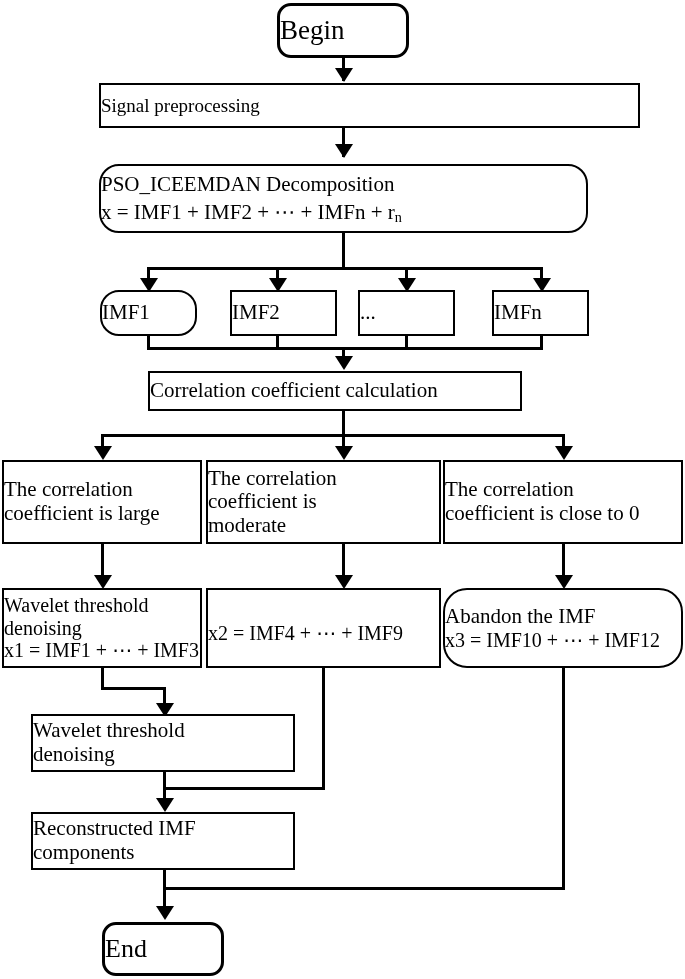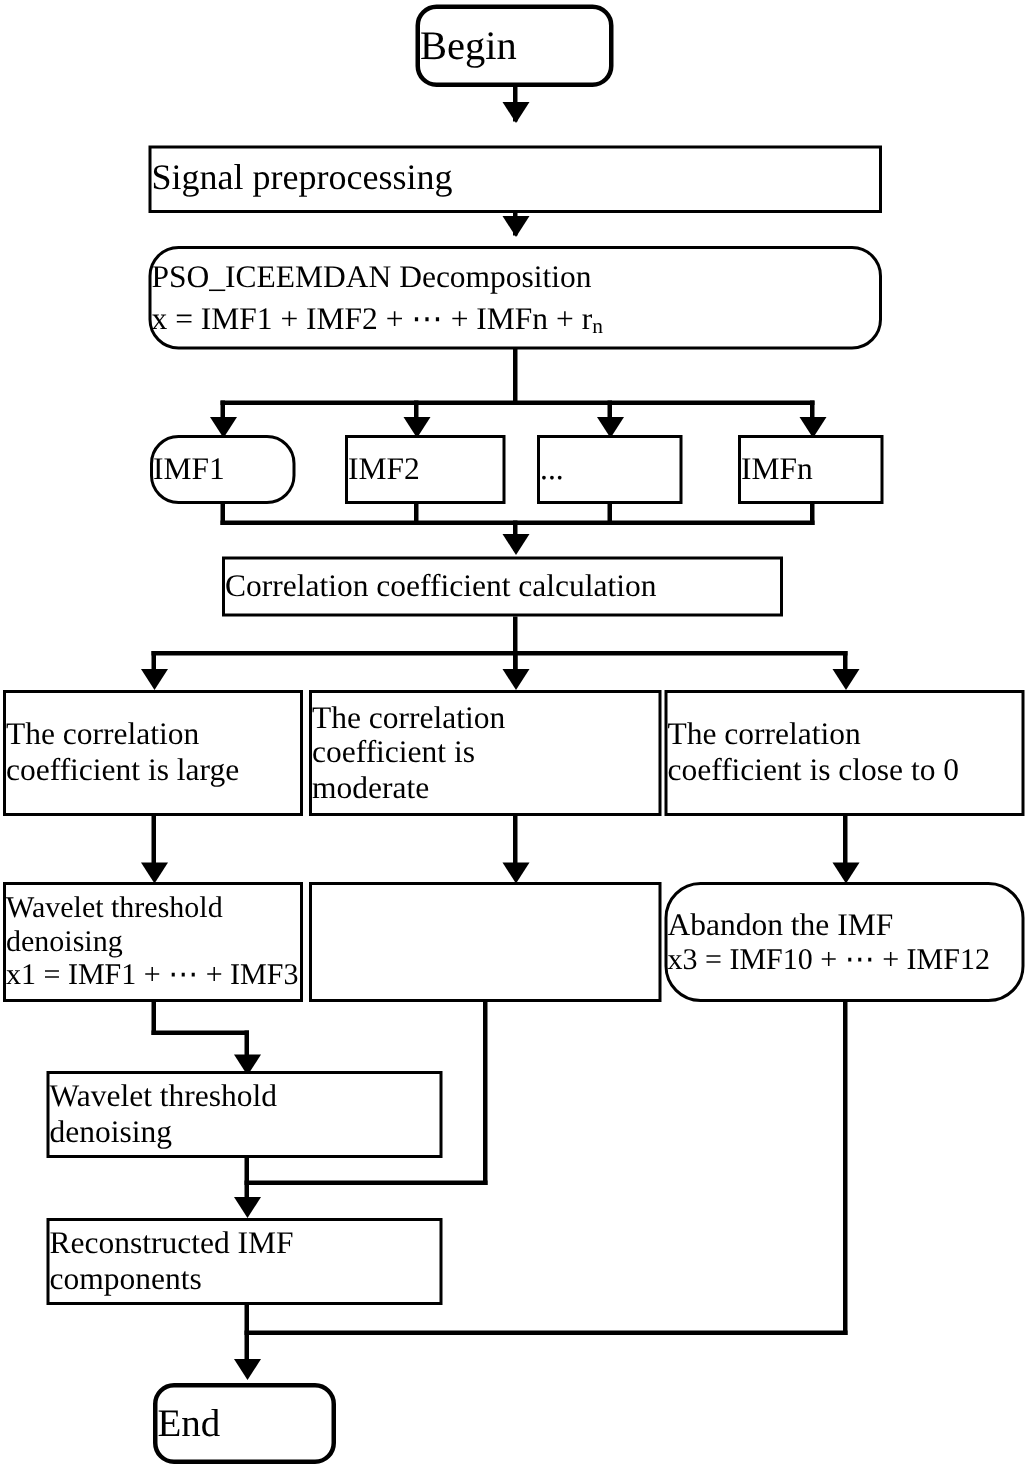--- a/index.html
+++ b/index.html
@@ -122,21 +122,21 @@
   <div class="conn vline" style="left:562px; top:668px; height:222px;"></div>
   <div class="conn hline" style="left:163px; top:887px; width:402px;"></div>
 
   <div class="conn vline" style="left:163px; top:870px; height:44px;"></div>
   <div class="arrowhead" style="left:155.5px; top:906px;"></div>
 
   <div class="node terminator" style="left:277px; top:3px; width:132px; height:55px; font-size:27px;">
     <span class="line1">Begin</span>
   </div>
 
-  <div class="node" style="left:99px; top:97px; width:489px; height:45px; font-size:24px;">
+  <div class="node" style="left:99px; top:83px; width:541px; height:45px; font-size:19px;">
     <span class="line1">Signal preprocessing</span>
   </div>
 
   <div class="node" style="left:99px; top:164px; width:489px; height:69px; font-size:21px;border-radius:20px;">
     <span class="line1">PSO_ICEEMDAN Decomposition</span>
     <span class="line2" style="margin-top:4px;"><span>x = IMF1 + IMF2 + ⋯ + IMFn + r</span><sub>n</sub></span>
   </div>
 
   <div class="node" style="left:100px; top:290px; width:97px; height:46px; font-size:21px;border-radius:19px;">
     <span class="line1">IMF1</span>
@@ -174,20 +174,21 @@
     <span class="line2">coefficient is close to 0</span>
   </div>
 
   <div class="node" style="left:2px; top:588px; width:200px; height:80px; font-size:20px;">
     <span class="line1">Wavelet threshold</span>
     <span class="line2">denoising</span>
     <span class="line3">x1 = IMF1 + ⋯ + IMF3</span>
   </div>
 
   <div class="node" style="left:206px; top:588px; width:235px; height:80px; font-size:21px;">
+    <span class="line2" style="margin-top:10px; font-size:20px;">x2 = IMF4 + ⋯ + IMF9</span>
   </div>
 
   <div class="node" style="left:443px; top:588px; width:240px; height:80px; font-size:21px;border-radius:24px;">
     <span class="line1">Abandon the IMF</span>
     <span class="line2" style="font-size:20px;">x3 = IMF10 + ⋯ + IMF12</span>
   </div>
 
   <div class="node" style="left:31px; top:714px; width:264px; height:58px; font-size:21px;">
     <span class="line1">Wavelet threshold</span>
     <span class="line2">denoising</span>

